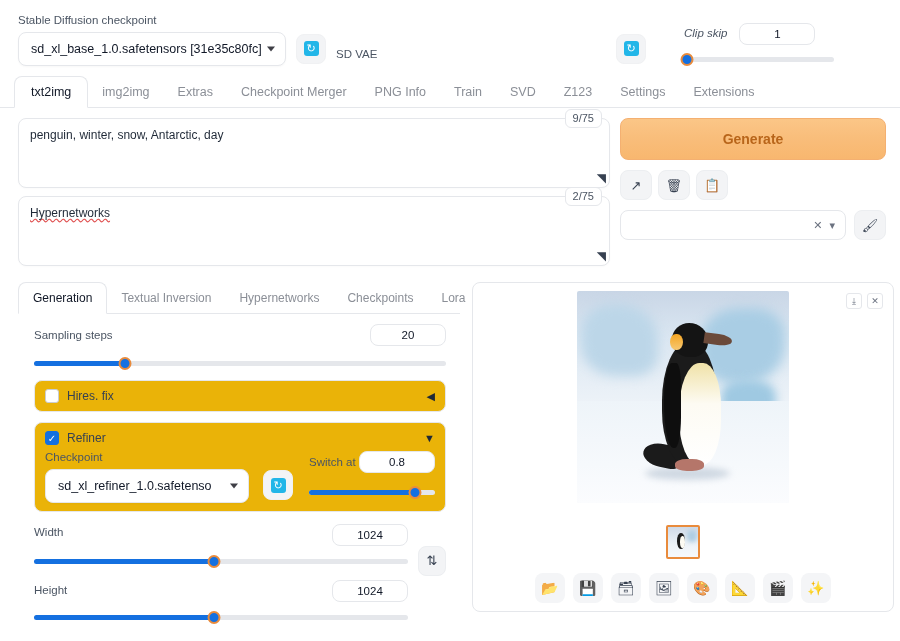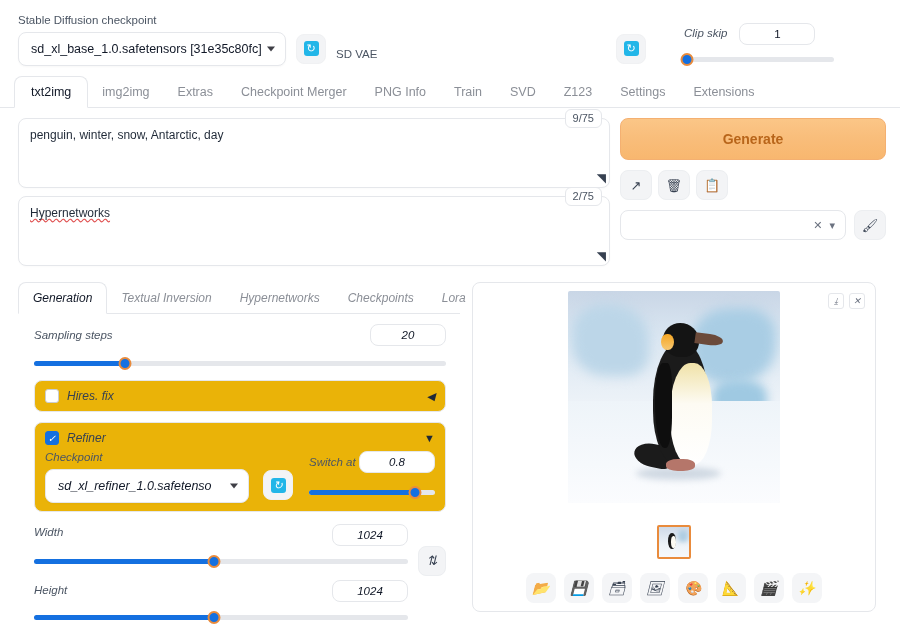--- a/index.html
+++ b/index.html
@@ -96,21 +96,21 @@
     display:flex;align-items:center;justify-content:center;font-size:13px;
   }
   .styles-row { display:flex; gap:8px; margin-top:10px; align-items:center; }
   .styles-box {
     flex:1;height:30px;border:1px solid #e5e7eb;border-radius:8px;background:#fff;
     display:flex;align-items:center;justify-content:flex-end;gap:7px;padding:0 10px;
     font-size:11px;color:#6b7280;
   }
 
   
-  .lower { display:flex; padding:8px 24px 0 18px; gap:12px;font-style:italic; }
+  .lower { display:flex; padding:8px 6px 0 18px; gap:12px; }
   .left-panel { width:442px; }
   .subtabs { display:flex; align-items:flex-end; border-bottom:1px solid #e5e7eb; }
   .subtab { padding:9px 14px; font-size:12px; color:#8b8f97; white-space:nowrap; line-height:1; }
   .subtab.active {
     color:#111827;background:#fff;border:1px solid #e5e7eb;border-bottom:1px solid #fff;
     border-radius:8px 8px 0 0;margin-bottom:-1px;
   }
   .panel-body { padding:10px 14px 0 16px; }
   .row2 { display:flex; gap:14px; }
   .half { flex:1; }

